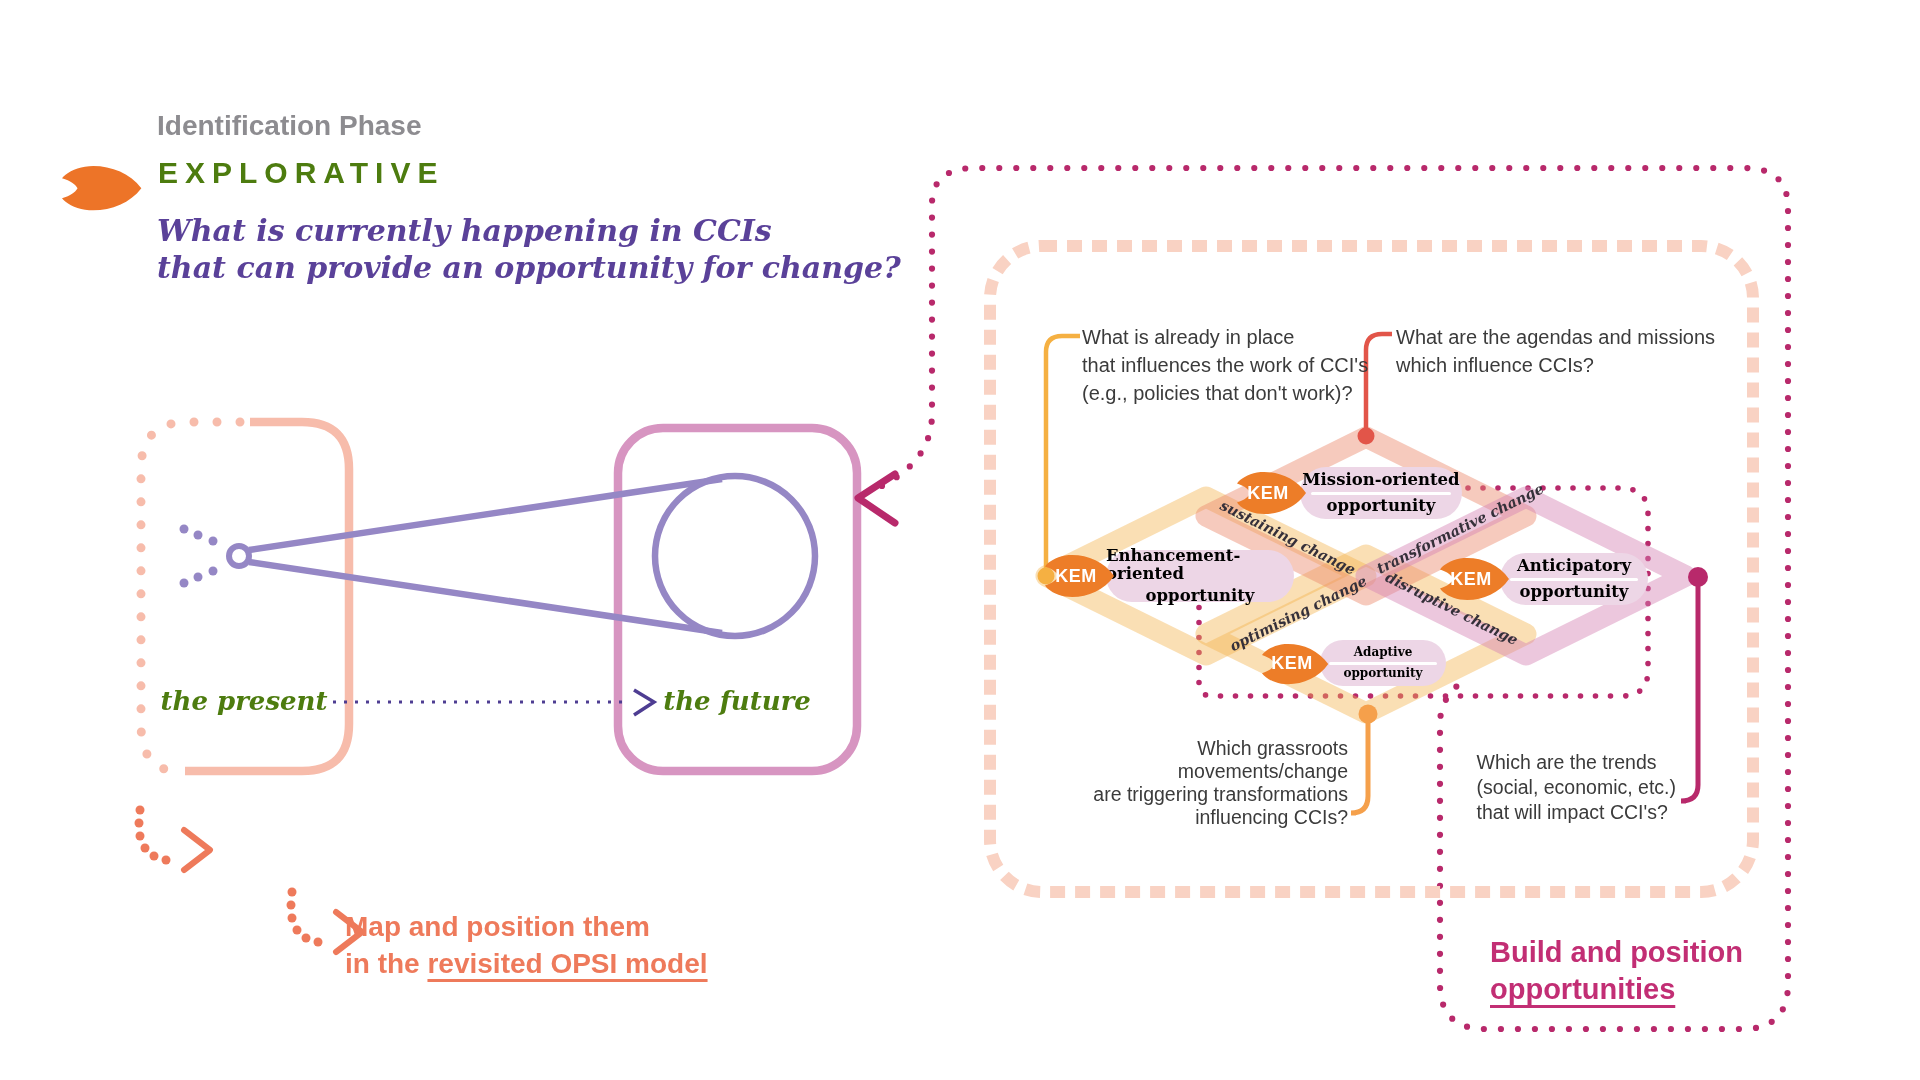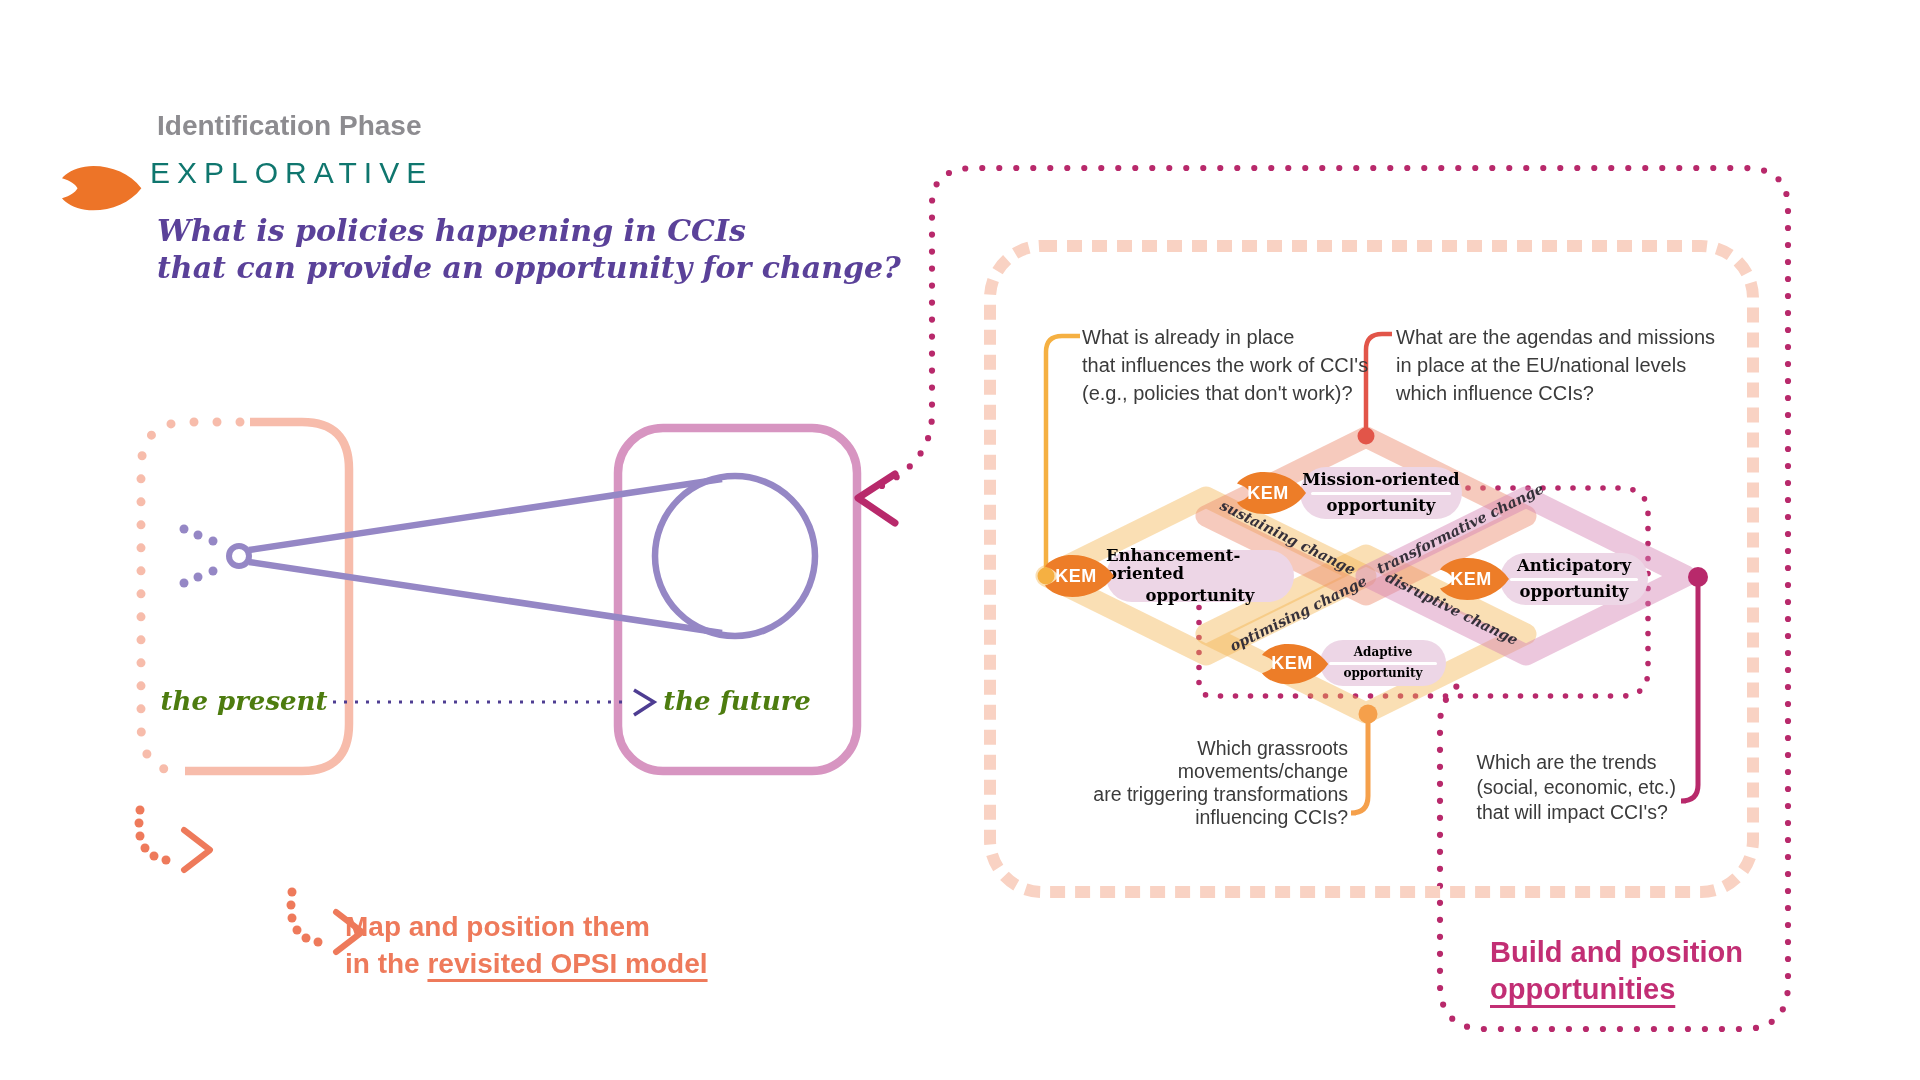--- a/index.html
+++ b/index.html
@@ -3,21 +3,21 @@
 <meta charset="utf-8">
 <style>
   html,body{margin:0;padding:0;background:#fff;}
   .stage{position:relative;width:1920px;height:1080px;background:#ffffff;overflow:hidden;
          font-family:"Liberation Sans",sans-serif;margin-top:36px;}
   .stage svg.shapes{position:absolute;left:0;top:0;z-index:1;}
   .stage svg.leafs{position:absolute;left:0;top:0;z-index:4;pointer-events:none;}
 
   .abs{position:absolute;}
   .phase-title{left:157px;top:74px;font-size:28px;font-weight:bold;color:#8d8c90;z-index:2;}
-  .mode-title{left:150px;top:120px;font-size:30px;font-weight:normal;color:#0f766e;letter-spacing:7px;z-index:2;}
+  .mode-title{left:158px;top:120px;font-size:30px;font-weight:bold;color:#4d7c0f;letter-spacing:7px;z-index:2;}
   .big-question{left:157px;top:176px;font-family:"DejaVu Serif",serif;font-style:italic;font-weight:bold;
                 font-size:30px;line-height:37px;color:#5a4199;z-index:2;}
   .timeline-label{font-family:"DejaVu Serif",serif;font-style:italic;font-weight:600;
                   font-size:26px;color:#4d7c0f;text-align:center;width:230px;z-index:2;}
   .step-text{color:#ee7a5b;font-weight:bold;font-size:28px;line-height:37px;z-index:2;}
   .u{text-decoration:underline;text-underline-offset:6px;text-decoration-thickness:3px;}
   .q{color:#3b3b3b;font-size:20px;font-weight:500;line-height:28px;z-index:2;}
   .q.tight{font-size:19.5px;line-height:23px;}
   .pill{position:absolute;background:#edd6e6;border-radius:28px;display:flex;flex-direction:column;
         align-items:center;justify-content:center;font-family:"DejaVu Serif",serif;font-weight:bold;
@@ -106,40 +106,39 @@
     <path d="M1368,686 V760 Q1368,777 1351,777 H1356" fill="none" stroke="#f5a04b" stroke-width="5"></path>
     <circle cx="1368" cy="678" r="9.5" fill="#f5a04b"></circle>
 
     <path d="M1698,548 V749 Q1698,765 1681,765 H1686" fill="none" stroke="#b8296b" stroke-width="5"></path>
     <circle cx="1698" cy="541" r="10" fill="#b8296b"></circle>
   </svg>
 
   <div class="abs phase-title">Identification Phase</div>
   <div class="abs mode-title">EXPLORATIVE</div>
   <div class="abs big-question">
-    <div>What is policies happening in CCIs</div>
+    <div>What is currently happening in CCIs</div>
     <div>that can provide an opportunity for change?</div>
   </div>
 
   <div class="abs timeline-label" style="left:129px;top:650px;">the present</div>
   <div class="abs timeline-label" style="left:622px;top:650px;">the future</div>
 
   <div class="abs step-text" style="left:345px;top:872px;">
     <div>Map and position them</div>
     <div><span>in the </span><span class="u">revisited OPSI model</span></div>
   </div>
 
   <div class="abs q" style="left:1082px;top:287px;">
     <div>What is already in place</div>
     <div>that influences the work of CCI's</div>
     <div>(e.g., policies that don't work)?</div>
   </div>
   <div class="abs q" style="left:1396px;top:287px;">
     <div>What are the agendas and missions</div>
-    <div>in place at the EU/national levels</div>
     <div>which influence CCIs?</div>
   </div>
   <div class="abs q tight" style="right:572px;top:701px;text-align:right;">
     <div>Which grassroots</div>
     <div>movements/change</div>
     <div>are triggering transformations</div>
     <div>influencing CCIs?</div>
   </div>
   <div class="abs q tight" style="right:244px;top:714px;text-align:left;line-height:25px;">
     <div>Which are the trends</div>

